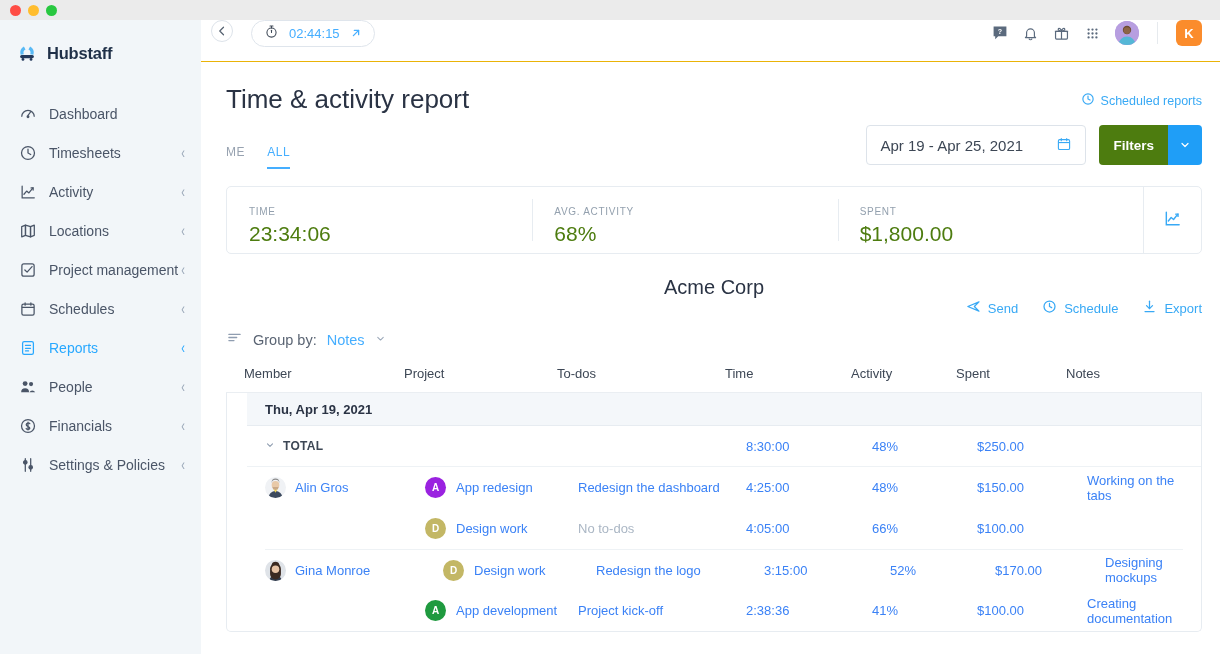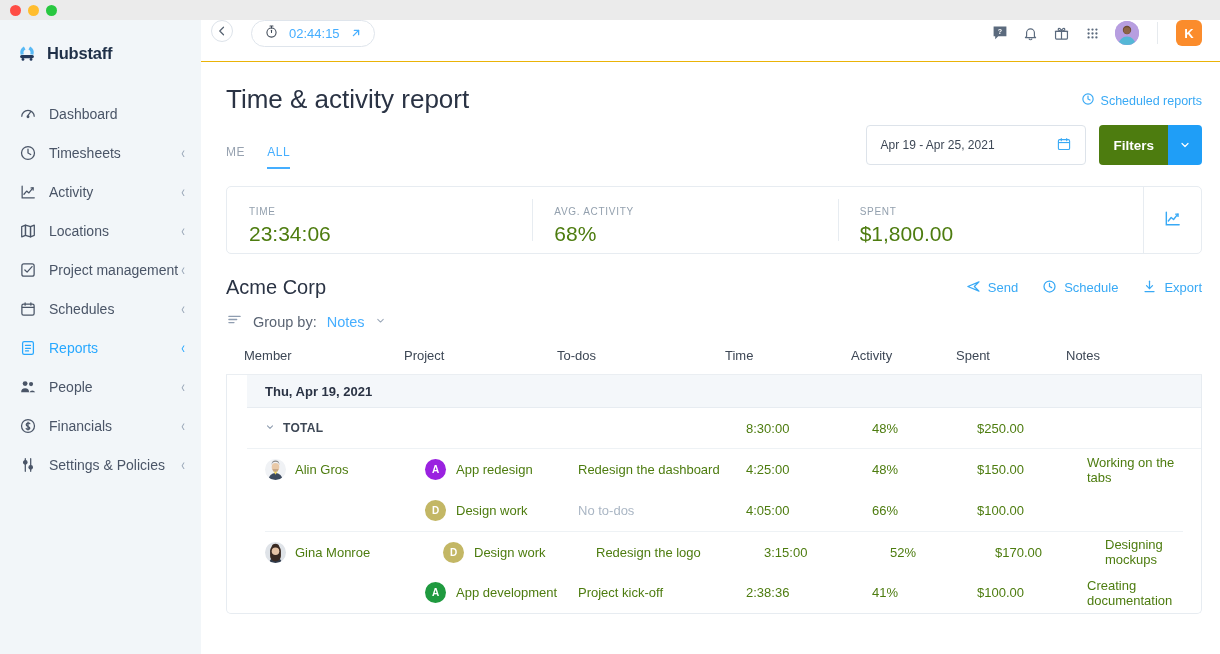--- a/index.html
+++ b/index.html
@@ -117,21 +117,21 @@
   .tab.active { color: #45aeff; border-bottom-color: #45aeff; }
   .tabs-underline {
     position: absolute; left: 0; right: 0; bottom: 0;
     height: 1px; background: #e9edf1; z-index: -1;
   }
   .filters-area { margin-left: auto; display: flex; align-items: center; gap: 13px; padding-bottom: 4px; }
   .date-box {
     width: 220px; height: 40px;
     border: 1px solid #dde3ea; border-radius: 4px; background: #fff;
     display: flex; align-items: center; padding: 0 13px;
-    font-size: 12px; color: #3d4755; cursor: pointer;
+    font-size: 15px; color: #3d4755; cursor: pointer;
   }
   .date-box .cal-icon { margin-left: auto; }
   .filters-btn {
     height: 40px; display: flex; align-items: stretch;
     border-radius: 4px; overflow: hidden; cursor: pointer;
   }
   .filters-main {
     background: #4d7c0f; color: #fff; font-size: 13.5px; font-weight: bold;
     display: flex; align-items: center; justify-content: center;
     padding: 0 14px;
@@ -162,21 +162,21 @@
   }
   .stat-value { font-size: 21px; color: #4d7c0f; }
   .stat-chart {
     width: 58px; flex: 0 0 58px;
     border-left: 1px solid #e7ecf1;
     display: flex; align-items: center; justify-content: center;
     cursor: pointer;
   }
 
   
-  .report-head { display: flex; align-items: center; margin-top: 22px; }
+  .report-head { display: flex; align-items: center; margin-top: 22px; flex-direction: column; }
   .company-name { font-size: 20px; color: #2a3344; }
   .actions { margin-left: auto; display: flex; gap: 24px; }
   .action-link {
     display: flex; align-items: center; gap: 7px;
     color: #38a9f5; font-size: 13px; cursor: pointer;
   }
   .groupby-row { display: flex; align-items: center; gap: 10px; margin-top: 12px; cursor: pointer; }
   .groupby-text { font-size: 14.5px; color: #5a6473; }
   .groupby-value { color: #45aeff; }
   .groupby-caret { color: #9aa7b8; font-size: 11px; }
@@ -199,21 +199,21 @@
   .trow { display: flex; align-items: center; min-height: 40px; }
   .trow.total { border-bottom: 1px solid #eef2f5; height: 41px; }
   .trow.sep-top { border-top: 1px solid #eef2f5; }
   .c-member { width: 178px; flex: 0 0 178px; padding-left: 18px; display: flex; align-items: center; gap: 9px; }
   .c-project { width: 153px; flex: 0 0 153px; display: flex; align-items: center; gap: 10px; }
   .c-todos { width: 168px; flex: 0 0 168px; }
   .c-time { width: 126px; flex: 0 0 126px; }
   .c-activity { width: 105px; flex: 0 0 105px; }
   .c-spent { width: 110px; flex: 0 0 110px; }
   .c-notes { flex: 1; }
-  .cell { font-size: 13px; color: #4d7c0f; }
+  .cell { font-size: 13px; color: #3b82f6; }
   .cell.muted { color: #aab6c4; }
   .total-label {
     display: flex; align-items: center; gap: 8px;
     font-size: 12px; color: #3d4755; font-weight: bold; letter-spacing: 0.3px;
   }
   .total-caret { color: #8f9db0; font-size: 10px; }
   .avatar-sm {
     width: 21px; height: 21px; border-radius: 50%;
     overflow: hidden; flex: 0 0 21px;
   }

